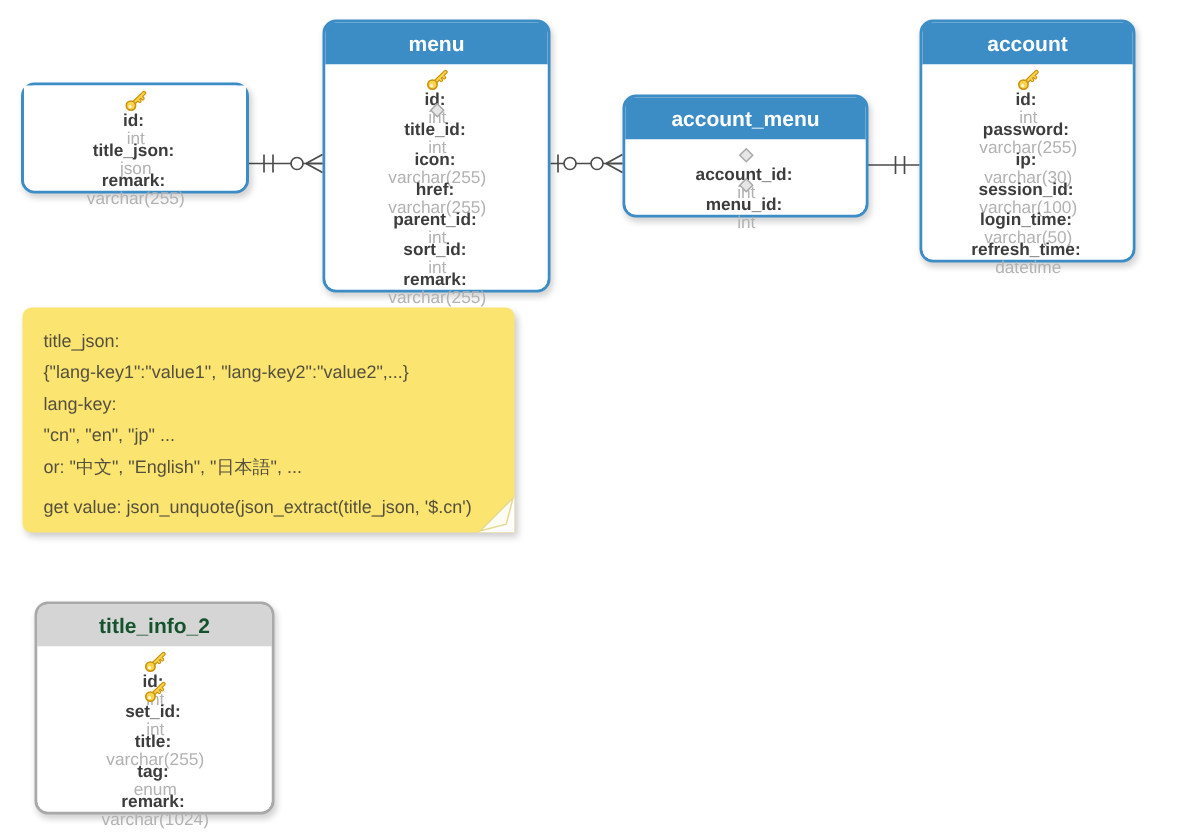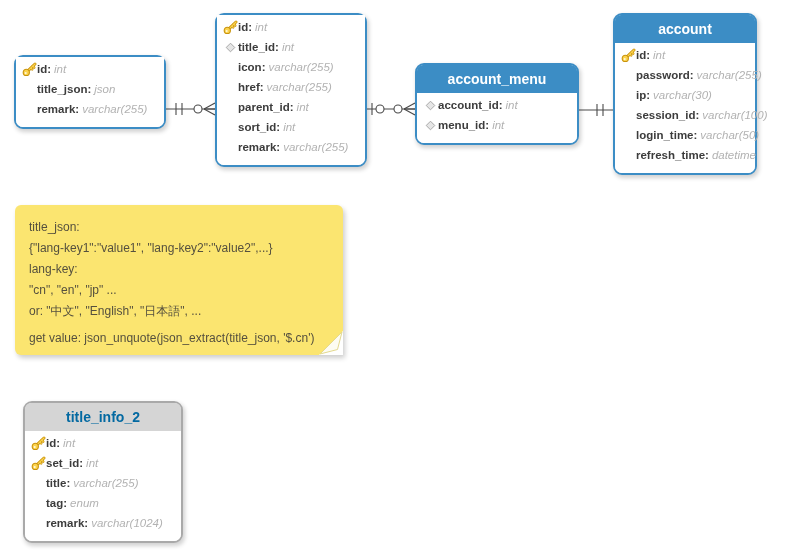--- a/index.html
+++ b/index.html
@@ -36,39 +36,40 @@
     font-size: 14px;
     font-weight: bold;
     color: #ffffff;
     background: var(--accent, #3c8dc5);
     border-radius: 6px 6px 0 0;
     cursor: move;
     white-space: nowrap;
     overflow: hidden;
   }
   .entity.gray { border-color: #a9a9a9; }
-  .entity.gray .ehead { background: var(--gray-head, #d5d5d5); color: #0369a1; }
+  .entity.gray .ehead { background: var(--gray-head, #d5d5d5); color: #14532d; }
 
   .ebody { padding: 2px 4px 8px 5px; background: #fff; border-radius: 0 0 7px 7px; }
   .row {
     height: 20px;
     display: flex;
     align-items: center;
     font-size: 11.5px;
     white-space: nowrap;
+    flex-direction: column;
   }
   .fi {
     width: 16px;
     flex: 0 0 16px;
     display: inline-flex;
     align-items: center;
     justify-content: center;
   }
   .fname { color: #3c3c3c; font-weight: bold; margin-right: 3px; }
-  .ftype { color: #b2b2b2; font-style: italic; }
+  .ftype { color: #b2b2b2; }
 
   
   .note {
     position: absolute;
     box-sizing: border-box;
     background: var(--note-bg, #fbe570);
     border-radius: 6px 6px 0 6px;
     box-shadow: 2px 3px 5px rgba(0,0,0,0.20);
     padding: 12px 14px 8px 14px;
     font-size: 12px;
@@ -136,20 +137,21 @@
           <span class="ftype">json</span>
         </div>
         <div class="row">
           <span class="fi"></span>
           <span class="fname">remark:</span>
           <span class="ftype">varchar(255)</span>
         </div>
       </div>
     </div>
     <div class="entity blue" style="left: 215px; top: 13px; width: 152px;">
+      <div class="ehead">menu</div>
       <div class="ebody">
         <div class="row">
           <span class="fi">
             <svg width="15" height="15" viewBox="0 0 15 15">
               <g stroke-linecap="round" fill="none">
                 <path d="M6.2 8.6 L13 2" stroke="#c9930c" stroke-width="2.9"></path>
                 <path d="M10.8 4.2 L12.2 5.7 M8.9 6.1 L10.2 7.4" stroke="#c9930c" stroke-width="2.5"></path>
                 <path d="M6.2 8.6 L13 2" stroke="#fbd34d" stroke-width="1.3"></path>
                 <path d="M10.8 4.2 L12.2 5.7 M8.9 6.1 L10.2 7.4" stroke="#fbd34d" stroke-width="1.1"></path>
               </g>

